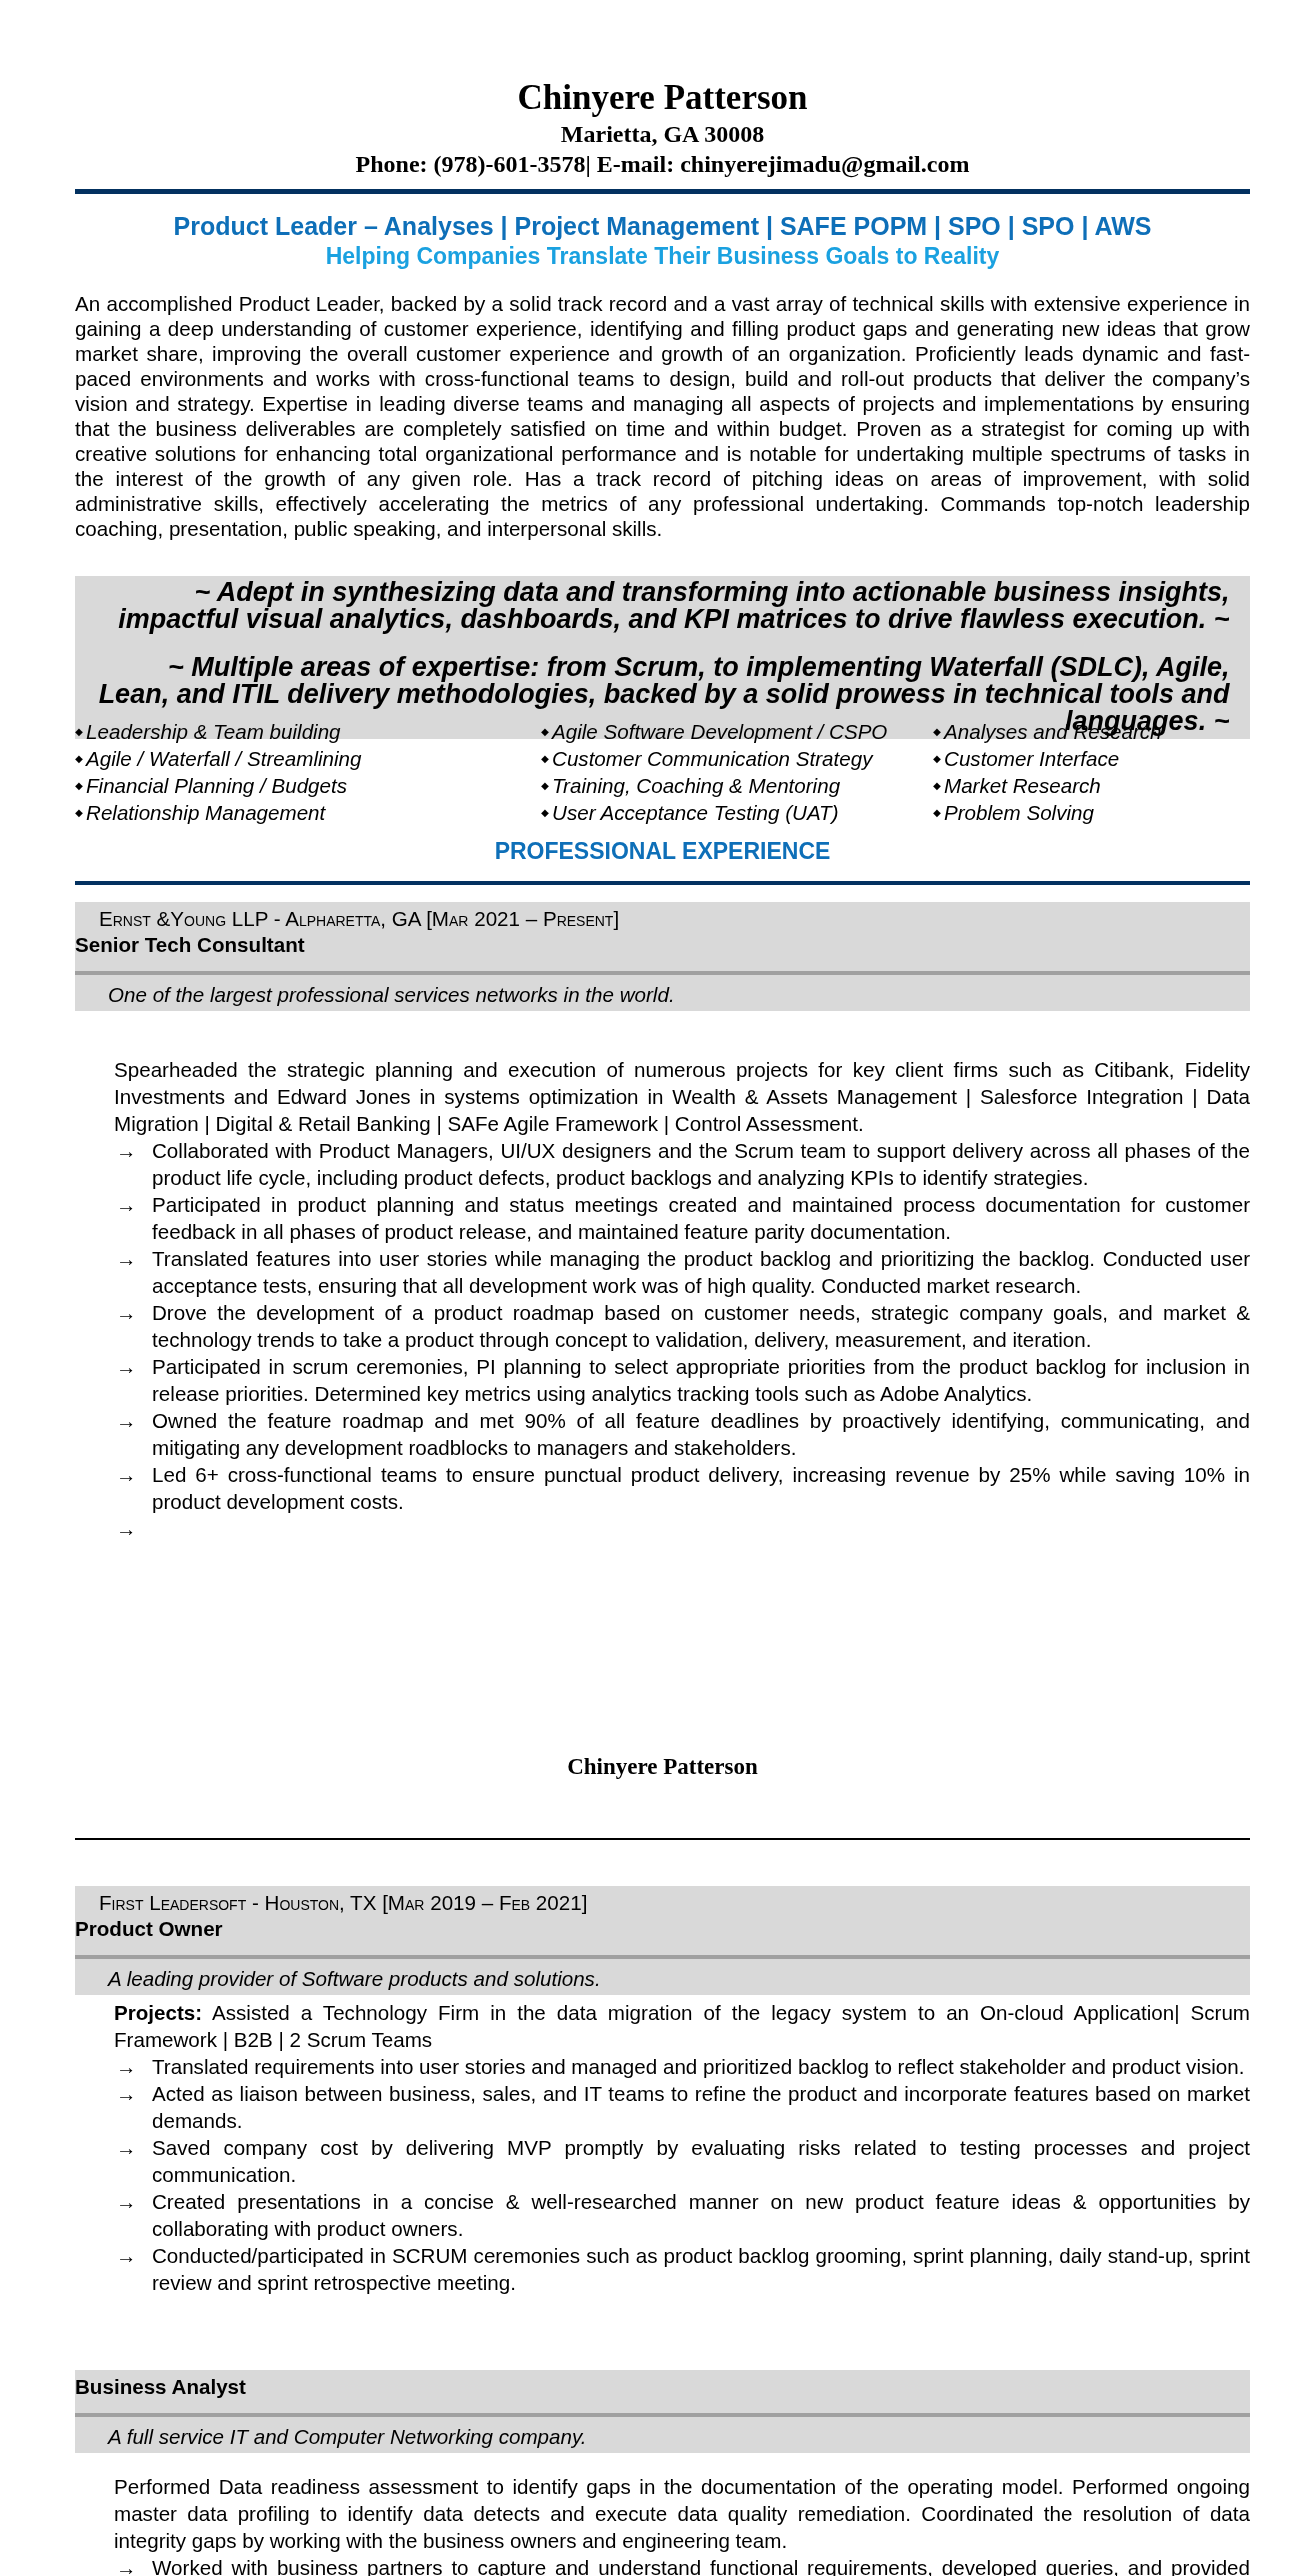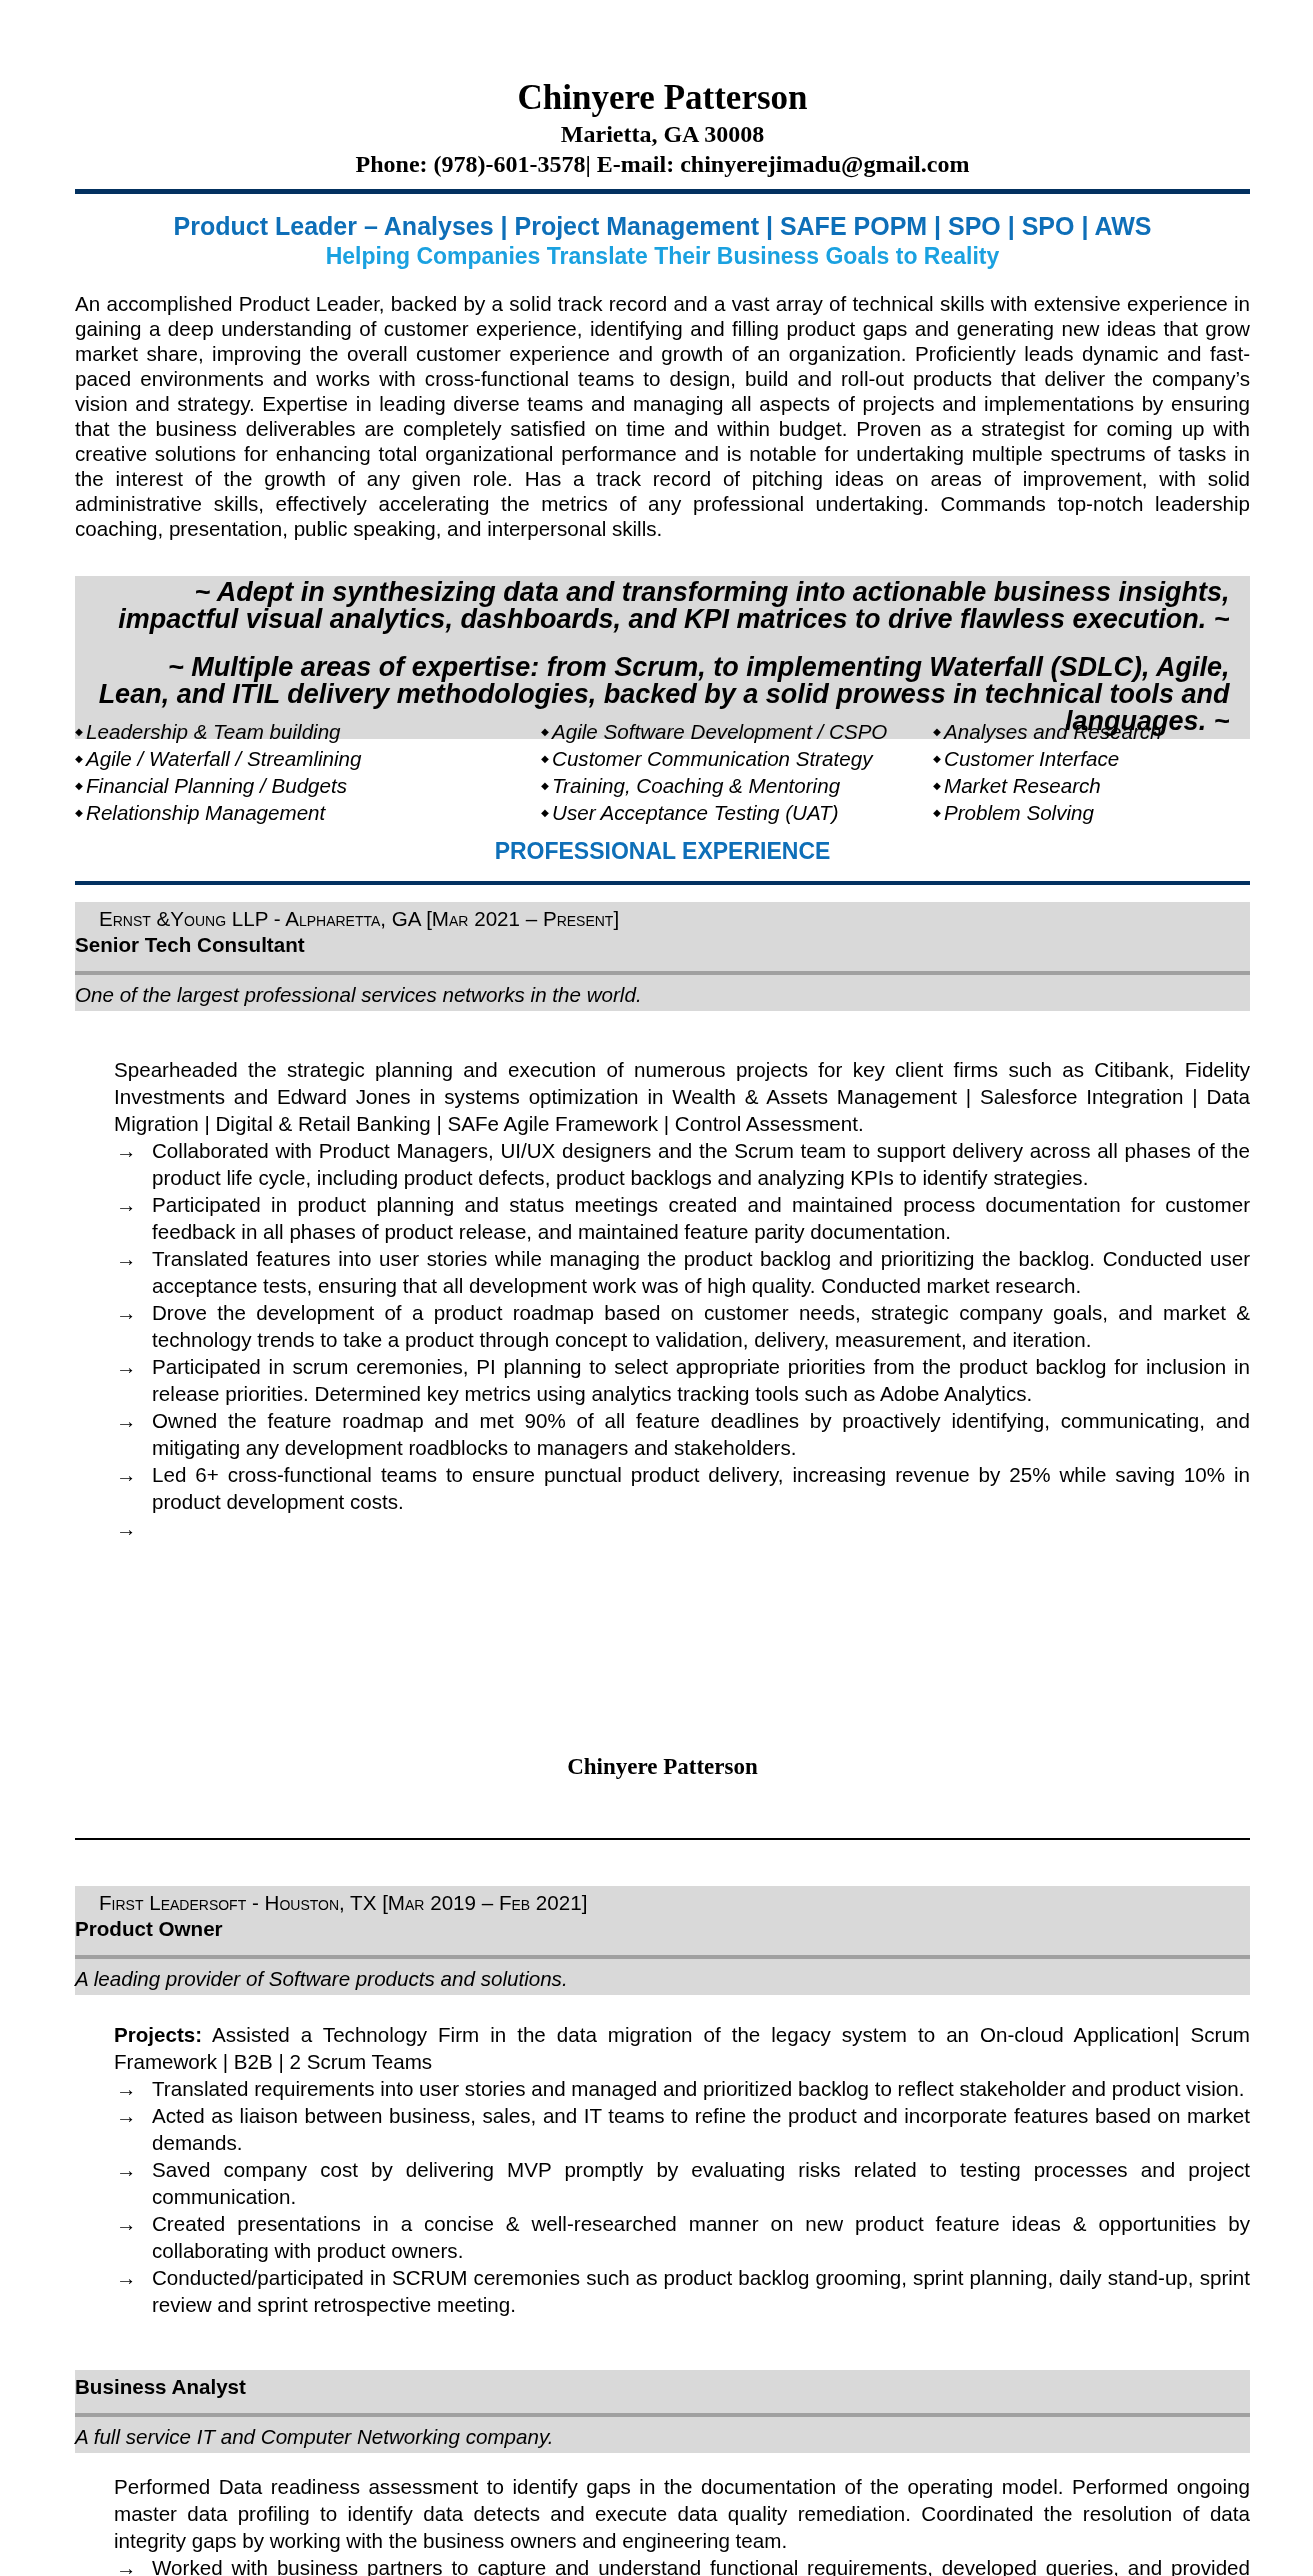--- a/index.html
+++ b/index.html
@@ -29,38 +29,38 @@
   .skill::before { content: "\25C6"; font-size: 10.3px; font-style: normal; vertical-align: middle; margin-right: 3.1px; position: relative; top: -2.1px; }
 
   .section-title { font-size: 23px; font-weight: bold; color: #0e6fb8; text-align: center; line-height: 28px; }
   #exp-title { top: 837px; }
   #rule2 { top: 881px; height: 4.1px; }
 
   .job-box { background: #d9d9d9; padding: 4.1px 0 4.1px 0; }
   .job-head { font-size: 20.6px; font-weight: normal; line-height: 26px; font-variant: small-caps; padding-left: 24px; }
   .job-role { font-size: 20.6px; font-weight: bold; line-height: 26px; }
   .job-sep { height: 3.1px; background: #a0a0a0; margin: 13.4px 0 7.2px 0; }
-  .job-desc { font-size: 20.6px; font-style: italic; line-height: 25px; }
+  .job-desc { font-size: 20.6px; font-style: italic; line-height: 25px; padding-left: 33px; }
 
   #job1 { top: 902px; }
   .job-body { font-size: 20.6px; line-height: 27px; text-align: justify; }
   .job-intro { padding-left: 39px; }
   .bullets { list-style: none; margin: 0; padding: 0; }
   .bullets li { position: relative; padding-left: 77px; text-align: justify; }
   .bullets li .arrow { position: absolute; left: 41px; top: 0; }
 
   #job1-body { top: 1056px; }
 
   
   #p2-name { top: 1752px; font-size: 23px; font-weight: bold; line-height: 29px; }
   .rule-black { position: absolute; left: 75px; width: 1175px; height: 1.5px; background: #000; }
   #p2-rule { top: 1838px; }
 
   #job2 { top: 1886px; }
-  #job2-body { top: 1999px; margin-top: 22px; }
+  #job2-body { top: 1999px; }
   #job3 { top: 2370px; }
   #job3-body { top: 2473px; }
 
   #certs { top: 2831px; font-size: 20.6px; line-height: 25px; }
 </style>
 </head>
 <body>
 
 <div class="col center serif" id="name">Chinyere Patterson</div>
 <div class="col center serif" id="addr">Marietta, GA 30008</div>

